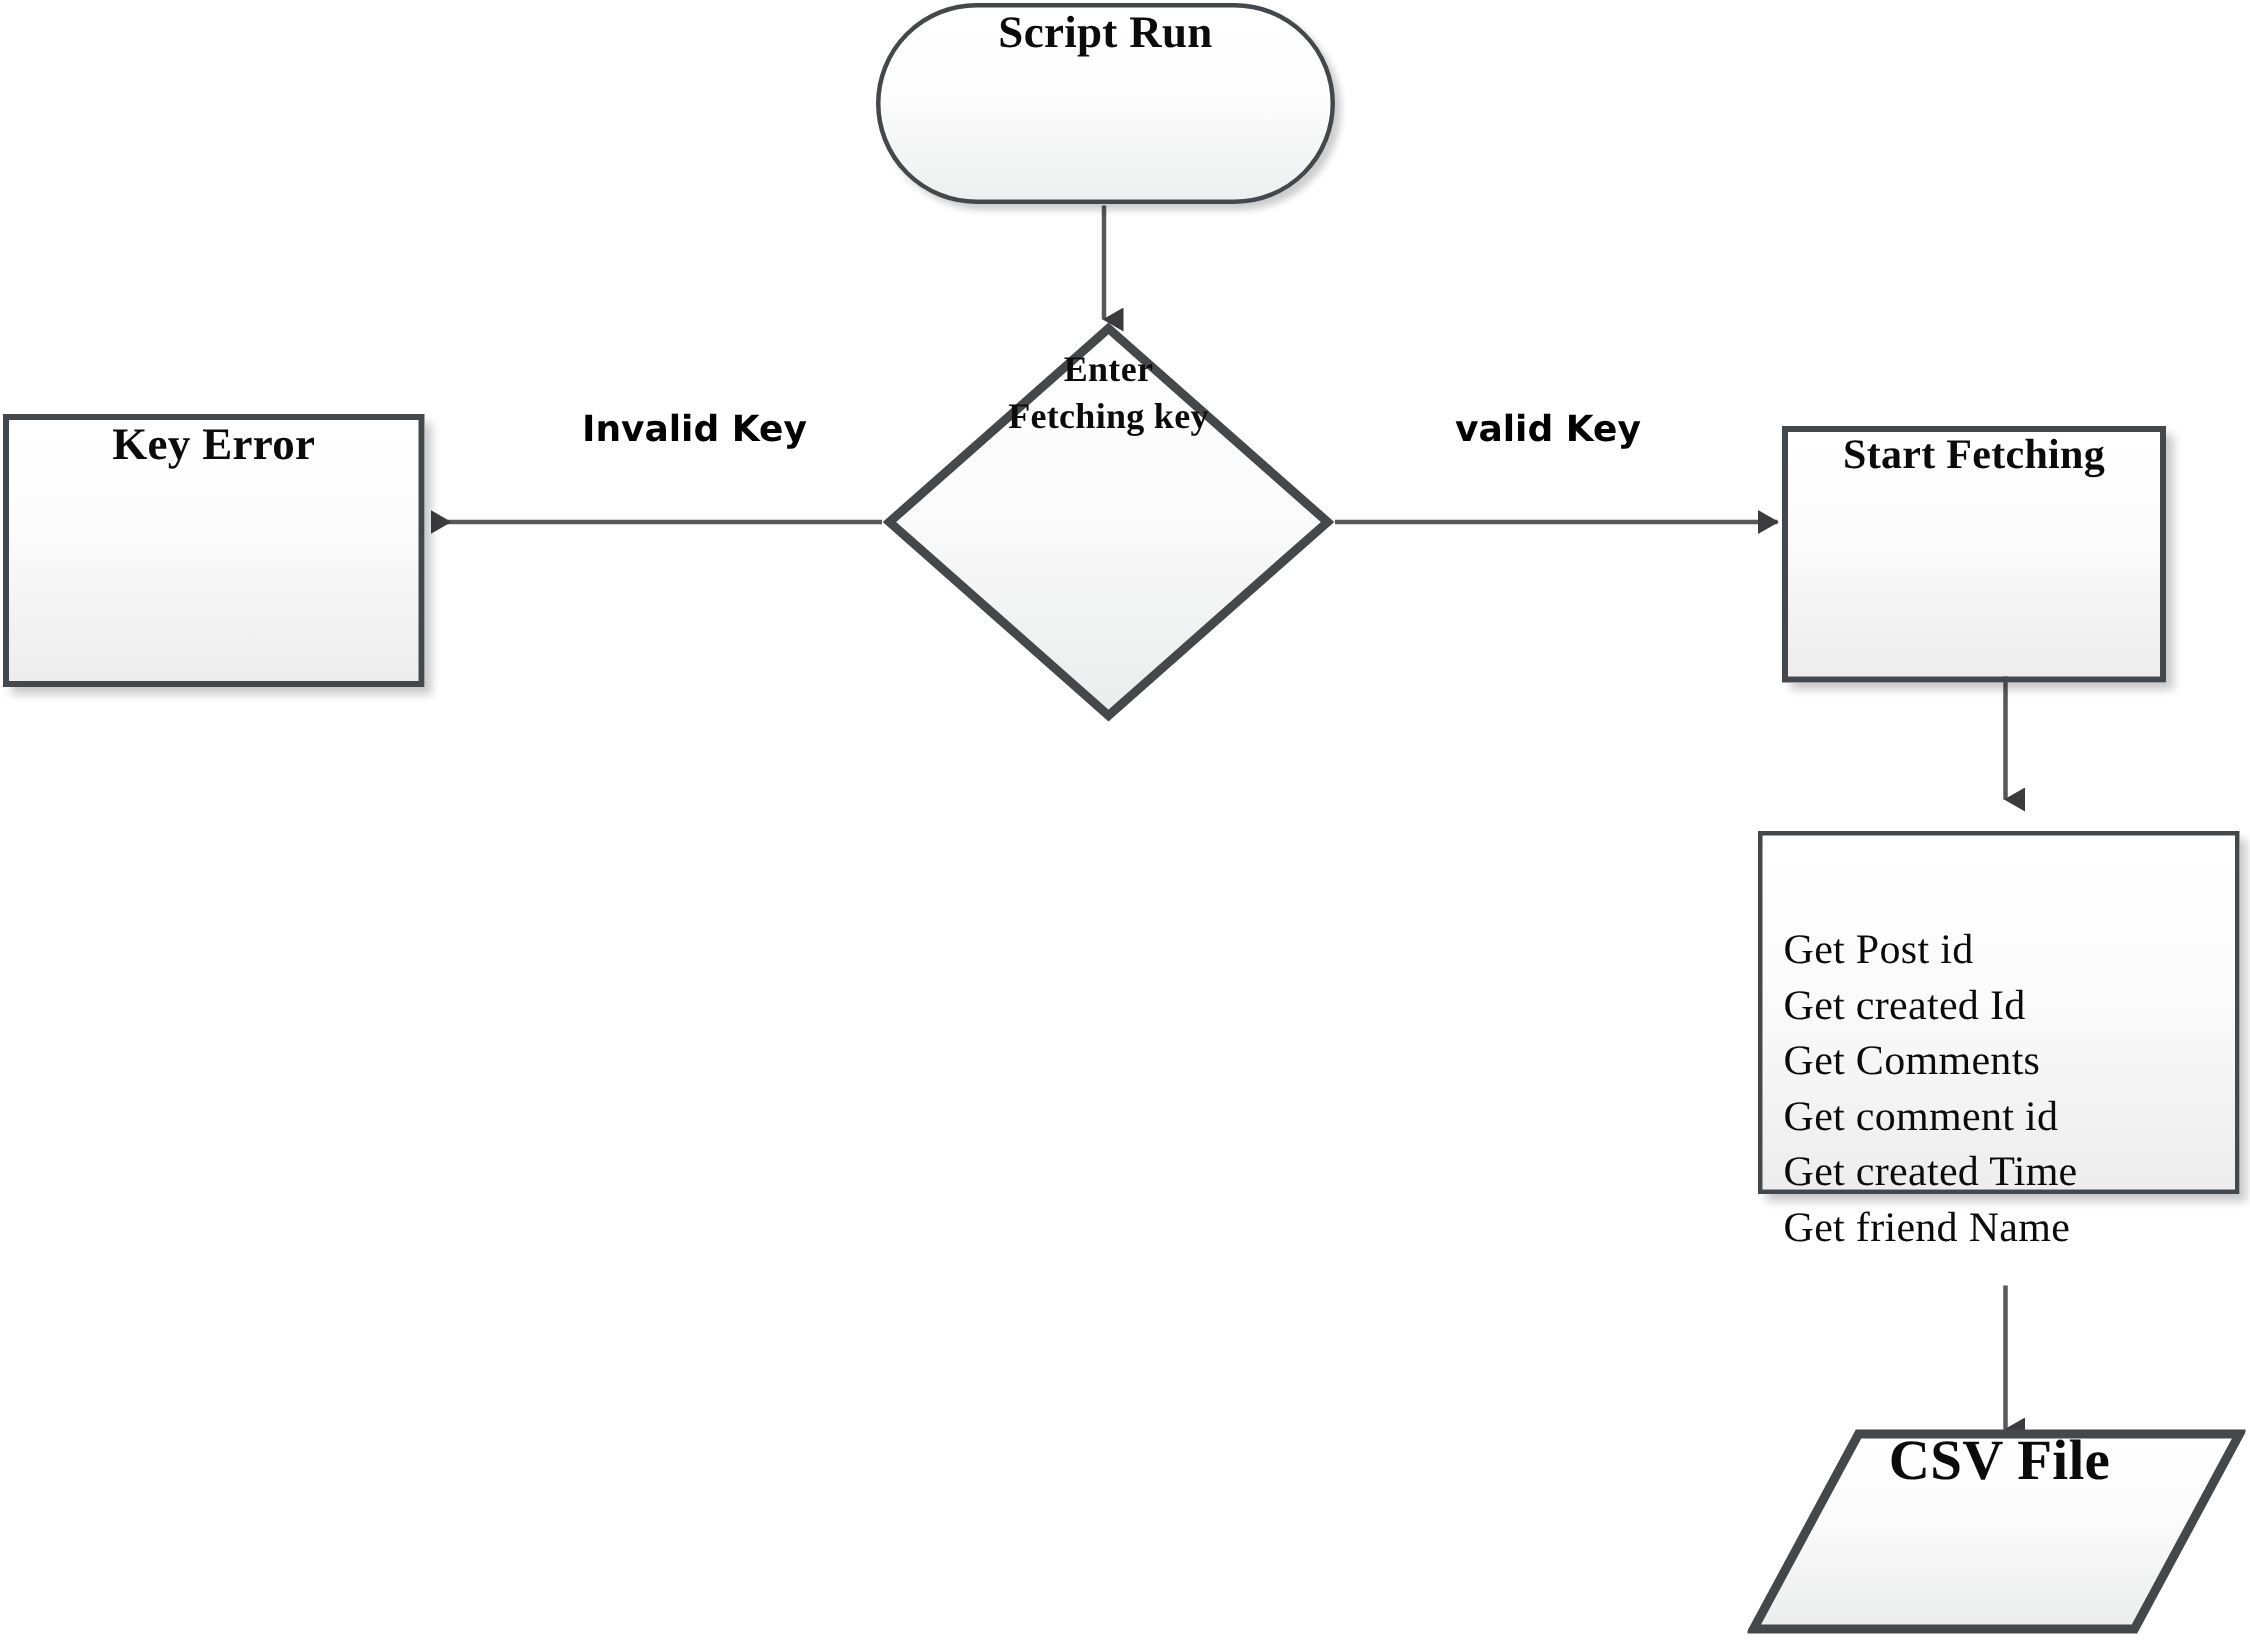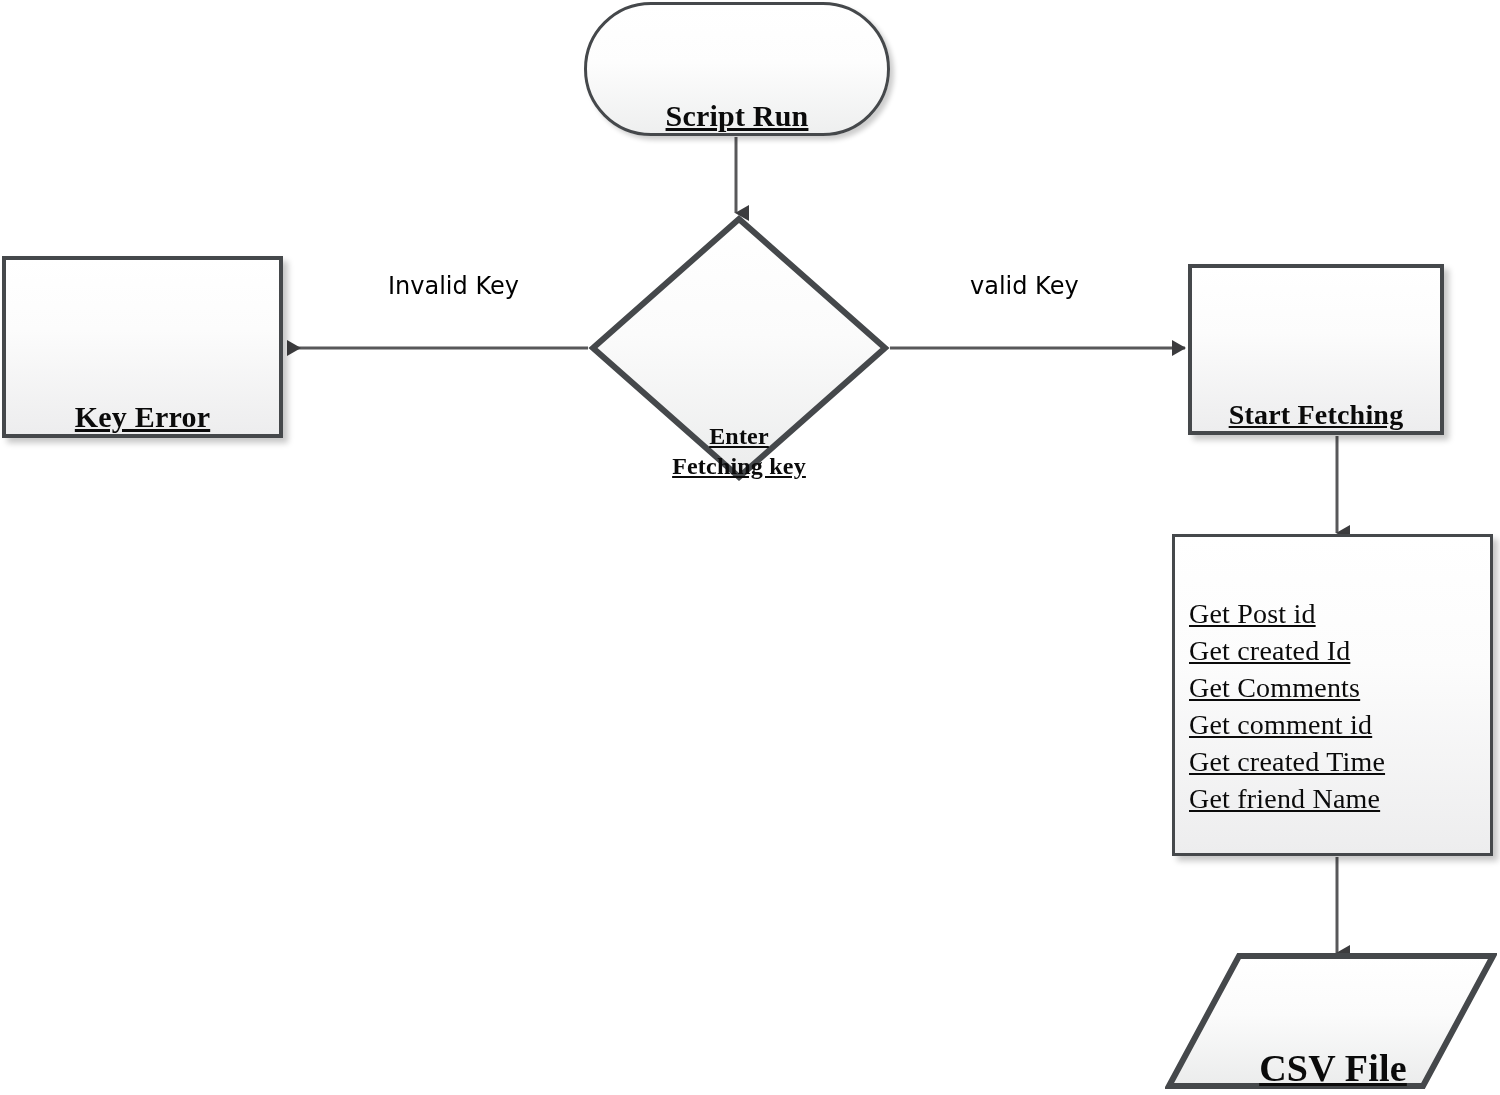--- a/index.html
+++ b/index.html
@@ -21,27 +21,26 @@
     position: absolute;
     left: 0;
     top: 0;
     width: 1500px;
     height: 1095px;
   }
   .node {
     position: absolute;
     box-sizing: border-box;
     display: flex;
-    align-items: flex-end;
+    align-items: flex-start;
     justify-content: center;
     color: #0b0b0b;
     font-weight: bold;
     letter-spacing: 0.2px;
     text-align: center;
-    text-decoration: underline;
   }
 
   
   #node-script-run {
     left: 584px;
     top: 2px;
     width: 306px;
     height: 134px;
     border: 3px solid #45484b;
     border-radius: 70px;
@@ -73,40 +72,41 @@
     line-height: 1.28;
     font-weight: bold;
     margin-top: 18px;
   }
 
   
   .rect-node {
     border: 4px solid #45484b;
     background: linear-gradient(to bottom, #ffffff 0%, #fcfcfc 40%, #ededee 100%);
     box-shadow: 5px 5px 6px rgba(0,0,0,0.22);
+    margin-top: 20px;
   }
   #node-key-error {
     left: 2px;
     top: 256px;
     width: 281px;
     height: 182px;
     font-size: 30px;
   }
   #node-start-fetching {
     left: 1188px;
     top: 264px;
     width: 256px;
     height: 171px;
     font-size: 28px;
   }
   #node-fetch-list {
     left: 1172px;
     top: 534px;
     width: 321px;
-    height: 322px;
+    height: 242px;
     display: block;
     padding: 58px 0 0 14px;
     border-width: 3px;
   }
   #node-fetch-list .list-line {
     font-size: 28px;
     font-weight: normal;
     line-height: 1.325;
     text-align: left;
     color: #0b0b0b;
@@ -135,21 +135,21 @@
     font-size: 38px;
     font-weight: bold;
     margin-left: 4px;
   }
 
   
   .edge-label {
     position: absolute;
     font-family: "DejaVu Sans", "Liberation Sans", sans-serif;
     font-size: 24px;
-    font-weight: normal;
+    font-weight: bold;
     color: #000000;
     white-space: nowrap;
     letter-spacing: 0px;
   }
   #edge-label-invalid-key { left: 388px; top: 272px; }
   #edge-label-valid-key  { left: 970px; top: 272px; }
 </style>
 </head>
 <body>
 

